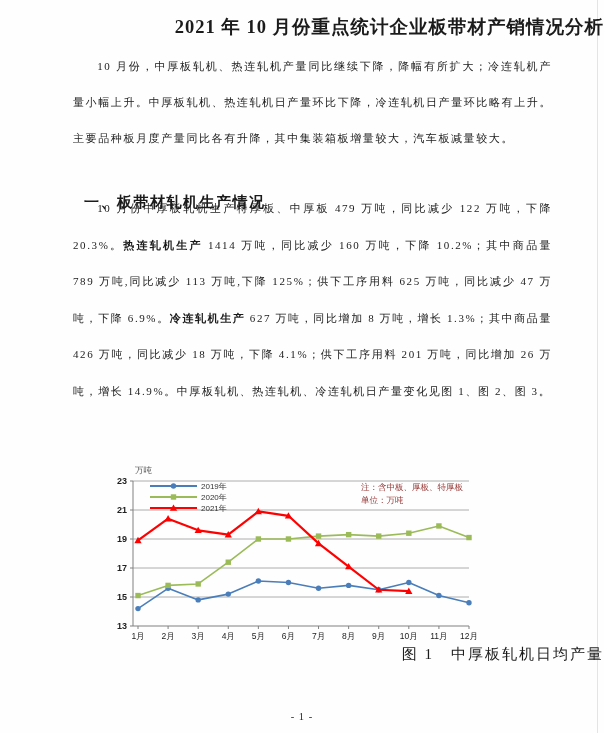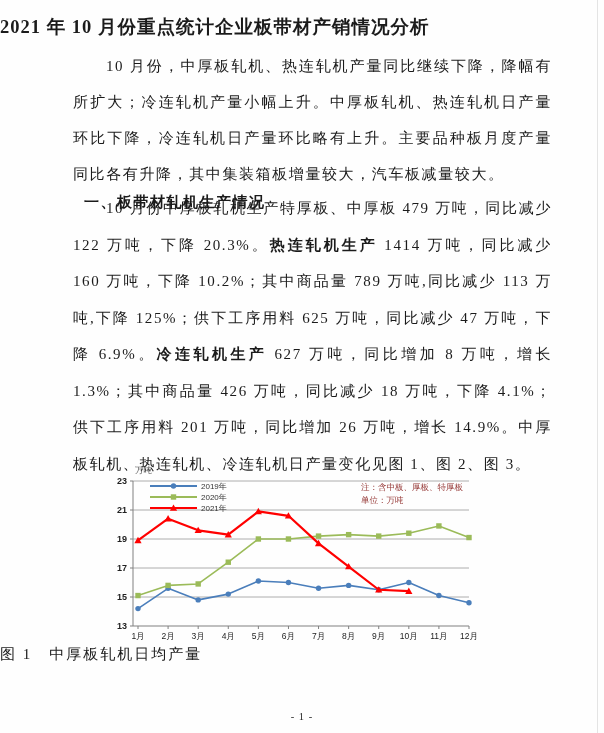--- a/index.html
+++ b/index.html
@@ -1,31 +1,31 @@
 <!DOCTYPE html>
 <html><head>
 <meta charset="utf-8">
 <style>
   html,body{margin:0;padding:0;}
   body{width:604px;height:733px;background:#ffffff;font-family:"Liberation Serif",serif;color:#1b1b1b;}
   .page{position:relative;width:604px;height:733px;background:#fefefe;overflow:hidden;}
   .page-edge{position:absolute;right:6px;top:0;bottom:0;width:1px;background:#e4e4e4;}
-  .title{position:absolute;top:14px;left:0;width:100%;text-align:left;margin:0;
+  .title{position:absolute;top:14px;left:0;width:100%;text-align:right;margin:0;
          font-size:18.5px;font-weight:700;letter-spacing:1px;}
   .para{position:absolute;left:73px;right:52px;margin:0;text-align:justify;
-        font-size:15px;letter-spacing:1.6px;line-height:36px;text-indent:2.2em;}
+        font-size:11px;letter-spacing:1.6px;line-height:36px;text-indent:2.2em;}
   .p1{top:48px;}
   .heading{position:absolute;left:73px;top:182px;margin:11px;
            font-family:"Liberation Sans",sans-serif;font-size:15px;font-weight:700;letter-spacing:1.5px;}
   .p2{top:190px;line-height:36.5px;}
   .seg-bold{font-weight:700;}
   .chart{position:absolute;left:105px;top:464px;width:420px;height:182px;}
   .chart svg{display:block;}
   .chart text{font-family:"Liberation Sans",sans-serif;}
-  .caption{position:absolute;top:645px;left:0;width:100%;text-align:left;
+  .caption{position:absolute;top:645px;left:0;width:100%;text-align:right;
            font-size:15px;letter-spacing:2px;}
   .pagenum{position:absolute;top:711px;left:0;width:100%;text-align:center;
            font-size:10.5px;color:#2a2a2a;letter-spacing:1px;}
 </style>
 </head>
 <body>
 
 <div class="page">
   <div class="page-edge"></div>
 

